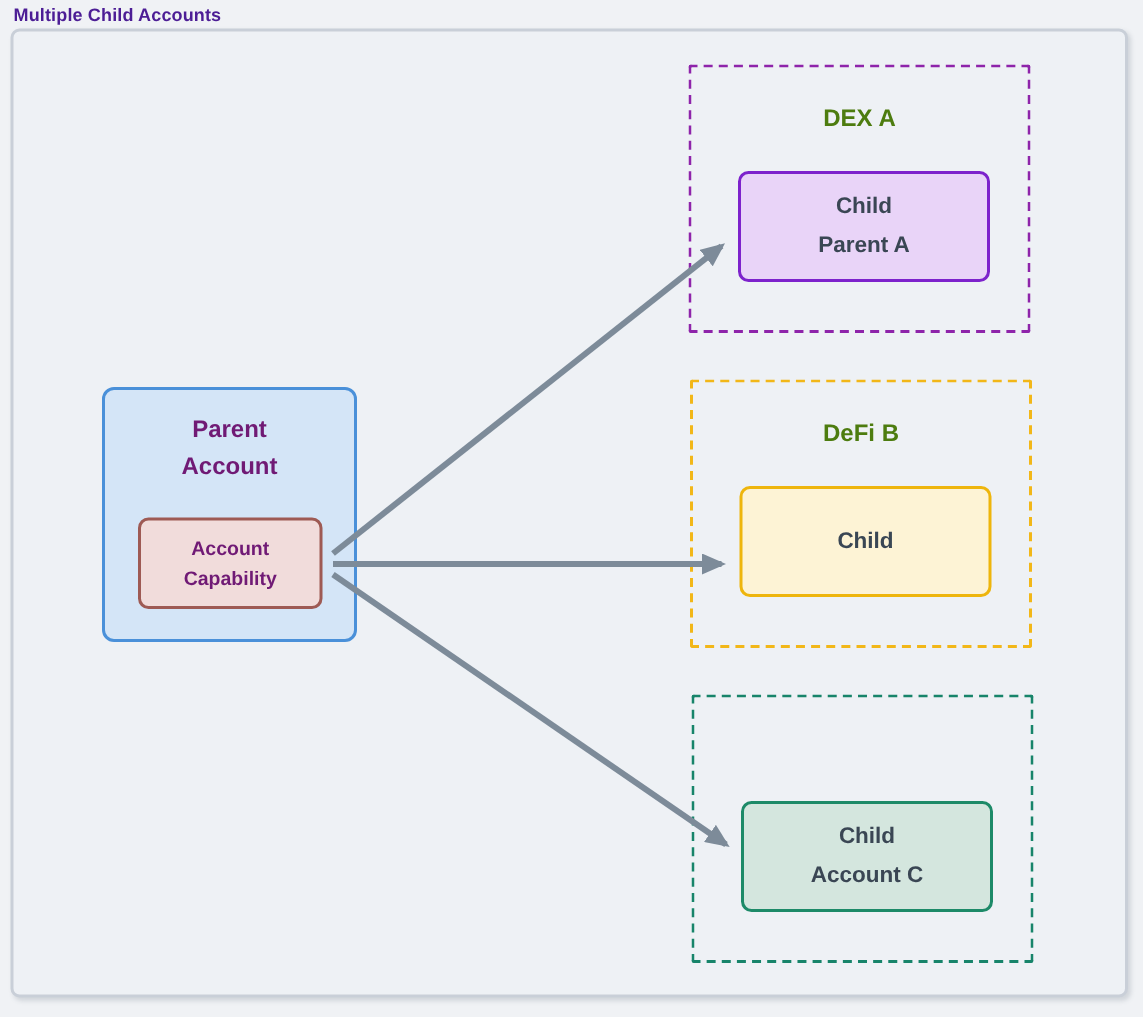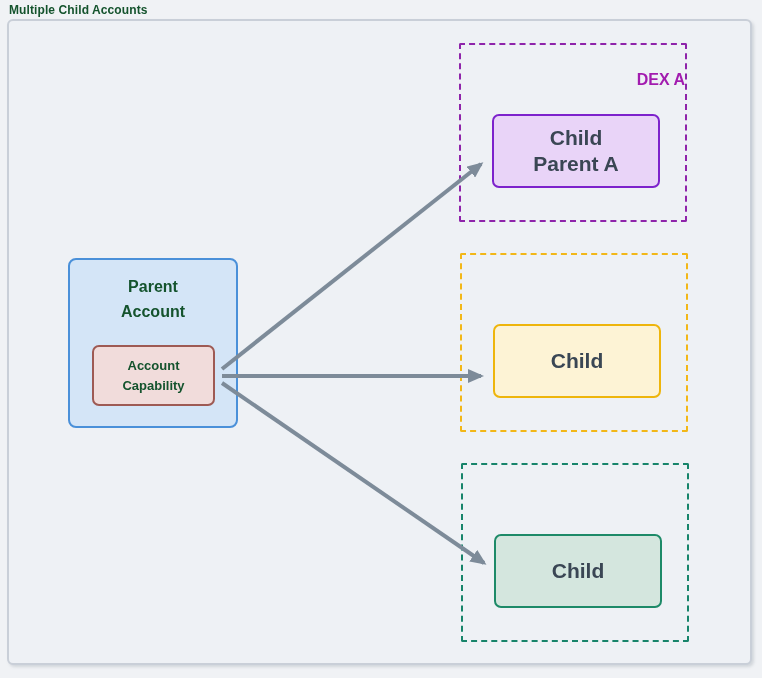--- a/index.html
+++ b/index.html
@@ -12,38 +12,38 @@
   .stage {
     position: relative;
     width: 762px; height: 678px;
   }
   .diagram-title {
     position: absolute;
     left: 9px; top: 3px;
     font-size: 12px;
     font-weight: 600;
     letter-spacing: 0.1px;
-    color: #14532d;
+    color: #4c1d95;
   }
   .canvas {
     position: absolute;
     left: 7px; top: 19px;
     width: 745px; height: 646px;
     background: #eef1f5;
     border: 2px solid #c9cfd8;
     border-radius: 6px;
     box-shadow: 2px 2px 3px rgba(120,130,145,0.25);
   }
   .node {
     position: absolute;
     display: flex;
     flex-direction: column;
     align-items: center;
     text-align: center;
-    color: #14532d;
+    color: #701a75;
   }
   
   .parent-box {
     left: 68px; top: 258px;
     width: 170px; height: 170px;
     background: #d4e5f7;
     border: 2px solid #4a90d9;
     border-radius: 8px;
     padding-top: 14px;
     font-size: 16px;
@@ -69,38 +69,38 @@
     border-style: dashed;
     border-radius: 2px;
   }
   .group-a { left: 459px; top: 43px;  border-color: #8e24aa; }
   .group-b { left: 460px; top: 253px; border-color: #f2b718; }
   .group-c { left: 461px; top: 463px; border-color: #17846a; }
   .group-label {
     position: absolute;
     left: 0; top: 26px;
     width: 100%;
-    text-align: right;
+    text-align: center;
     font-size: 16px;
     font-weight: 600;
-    color: #a21caf;
+    color: #4d7c0f;
   }
   .child-box {
     position: absolute;
     left: 31px; top: 69px;
     width: 168px; height: 74px;
     display: flex;
     flex-direction: column;
     align-items: center;
     justify-content: center;
     text-align: center;
     border-radius: 7px;
     border-width: 2px;
     border-style: solid;
-    font-size: 21px;
+    font-size: 15px;
     font-weight: 600;
     line-height: 26px;
     color: #3a4654;
   }
   .child-a { background: #e9d4f8; border-color: #7d22cc; }
   .child-b { background: #fdf3d5; border-color: #eeb50c; }
   .child-c { background: #d4e6de; border-color: #1d8a68; }
   
   .arrows {
     position: absolute;
@@ -130,28 +130,30 @@
 
   <div class="group group-a">
     <div class="group-label">DEX A</div>
     <div class="child-box child-a">
       <span>Child</span>
       <span>Parent A</span>
     </div>
   </div>
 
   <div class="group group-b">
+    <div class="group-label">DeFi B</div>
     <div class="child-box child-b">
       <span>Child</span>
     </div>
   </div>
 
   <div class="group group-c">
     <div class="child-box child-c">
       <span>Child</span>
+      <span>Account C</span>
     </div>
   </div>
 
   <svg class="arrows" viewBox="0 0 762 678" xmlns="http://www.w3.org/2000/svg">
     <defs>
       <marker id="arrowhead" markerUnits="userSpaceOnUse" markerWidth="16" markerHeight="14" refX="13" refY="7" orient="auto">
         <path d="M0,0 L16,7 L0,14 Z" fill="#7d8b99"></path>
       </marker>
     </defs>
     <line x1="222" y1="369" x2="481" y2="164" stroke="#7d8b99" stroke-width="4" marker-end="url(#arrowhead)"></line>

